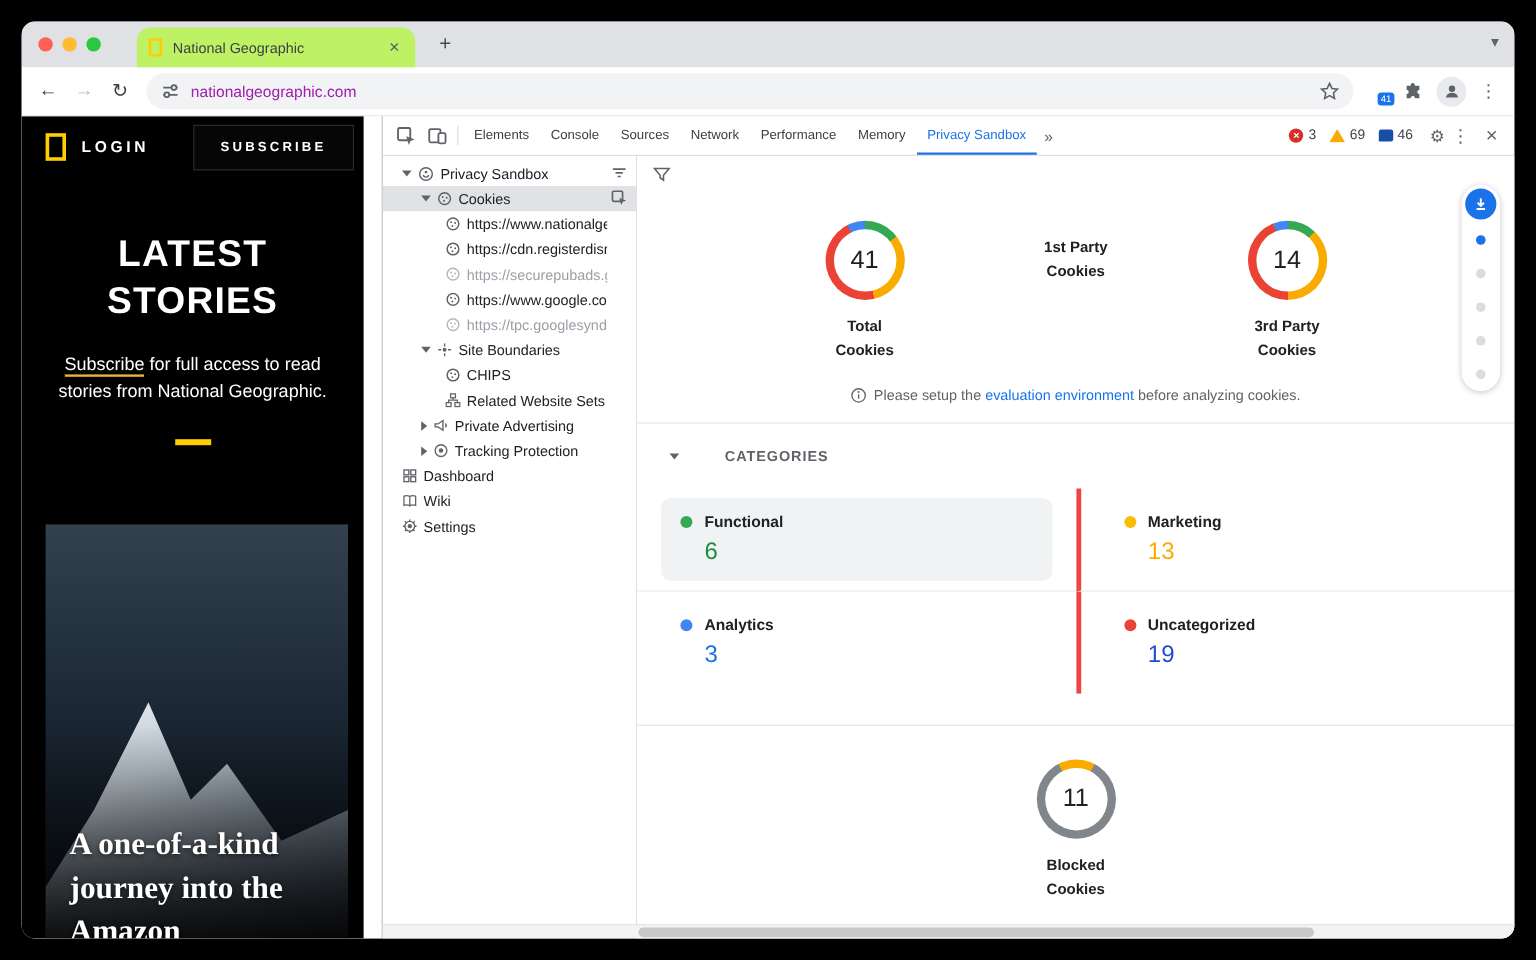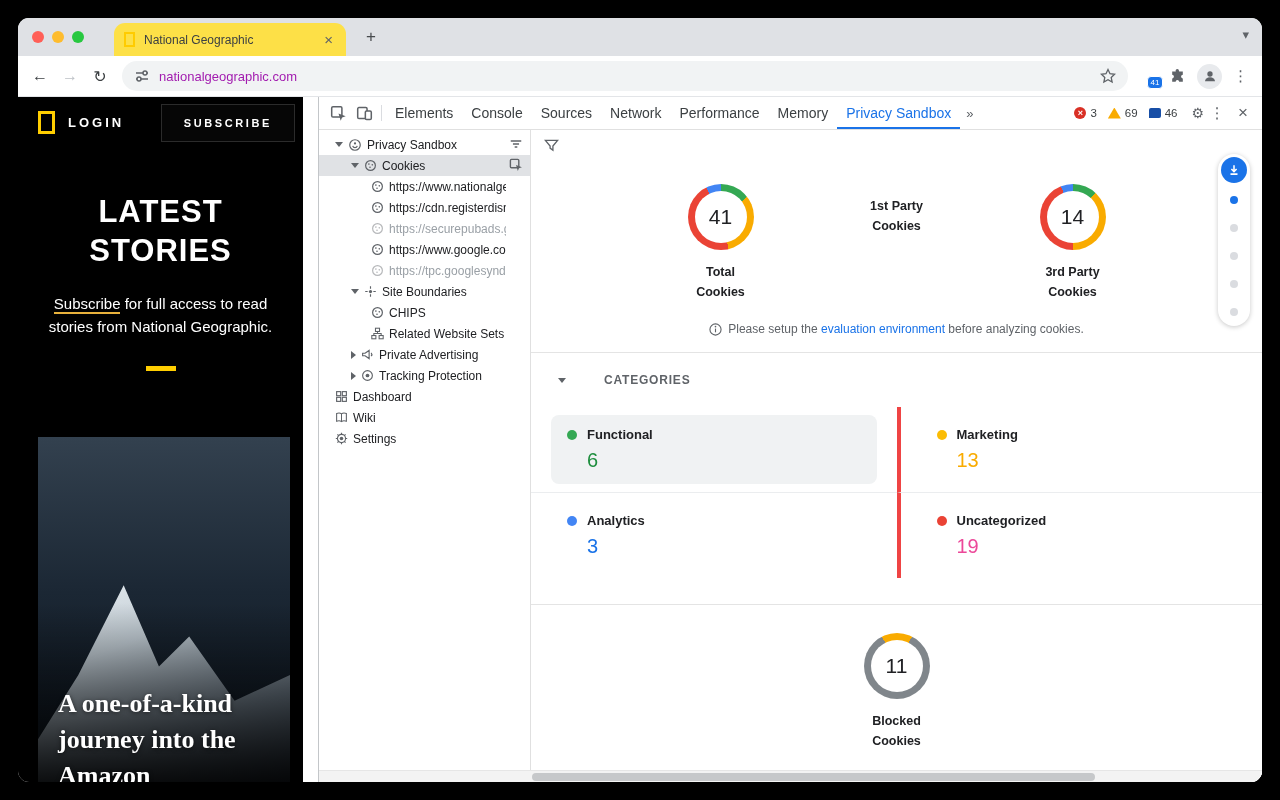--- a/index.html
+++ b/index.html
@@ -4,21 +4,21 @@
 <style>
   *{margin:0;padding:0;box-sizing:border-box;}
   html,body{width:1280px;height:800px;overflow:hidden;}
   body{background:#000;font-family:"Liberation Sans",sans-serif;position:relative;}
   .window{position:absolute;left:18px;top:18px;width:1244px;height:764px;border-radius:11px;overflow:hidden;background:#fff;box-shadow:0 12px 40px rgba(0,0,0,.55);}
 
   
   .tabstrip{height:38px;background:#dfe1e5;position:relative;}
   .traffic{position:absolute;left:14px;top:13px;display:flex;gap:8px;}
   .light{width:12px;height:12px;border-radius:50%;}
-  .tab{position:absolute;left:96px;top:5px;width:232px;height:33px;background:#fde047;border-radius:11px 11px 0 0;display:flex;align-items:center;padding:0 10px;gap:9px;justify-content:center;}
+  .tab{position:absolute;left:96px;top:5px;width:232px;height:33px;background:#bef264;border-radius:11px 11px 0 0;display:flex;align-items:center;padding:0 10px;gap:9px;justify-content:center;}
   .favicon{width:11px;height:15px;border:2.5px solid #ffcc00;flex:none;}
   .tab-title{font-size:12px;color:#3c4043;white-space:nowrap;overflow:hidden;flex:1;}
   .tab-close{font-size:15px;color:#5f6368;line-height:1;padding:1px 3px;border-radius:50%;}
   .new-tab{position:absolute;left:342px;top:8px;font-size:17px;color:#474a4d;width:22px;height:22px;display:flex;align-items:center;justify-content:center;}
   .strip-chevron{position:absolute;right:13px;top:9px;font-size:13px;color:#5f6368;}
 
   
   .toolbar{height:41px;background:#fff;display:flex;align-items:center;padding:0 8px;gap:2px;border-bottom:1px solid #e3e5e8;}
   .nav-btn{width:28px;height:28px;display:flex;align-items:center;justify-content:center;font-size:16px;color:#3c4043;border-radius:50%;flex:none;}
   .nav-btn.disabled{color:#bdc1c6;}
@@ -49,21 +49,21 @@
   .gold-dash{width:30px;height:5px;background:#ffce00;margin:27px auto 0;}
   .hero{position:absolute;left:20px;right:13px;top:340px;bottom:0;background:linear-gradient(180deg,#33414f 0%,#1b2734 45%,#0c131b 100%);overflow:hidden;}
   .mountain{position:absolute;left:0;right:0;bottom:0;height:62%;background:linear-gradient(160deg,#eef2f5 0%,#c3ced6 35%,#6b7884 70%,#2e3844 100%);clip-path:polygon(0 80%,16% 50%,34% 8%,48% 46%,60% 32%,78% 62%,100% 50%,100% 100%,0 100%);}
   .hero-shade{position:absolute;left:0;right:0;bottom:0;height:52%;background:linear-gradient(180deg,rgba(0,0,0,0),rgba(0,0,0,.88));}
   .story-title{position:absolute;left:40px;top:589px;font-family:"Liberation Serif",serif;font-size:26px;font-weight:600;line-height:1.38;color:#fff;text-shadow:0 1px 4px rgba(0,0,0,.6);}
 
   
   .dt-toolbar{height:33px;flex:none;display:flex;align-items:center;border-bottom:1px solid #e0e0e0;padding:0 6px;color:#3c4043;}
   .dt-iconbtn{width:26px;height:26px;display:flex;align-items:center;justify-content:center;flex:none;border-radius:2px;}
   .dt-sep{width:1px;height:16px;background:#dadce0;margin:0 4px;flex:none;}
-  .dt-tab{padding:0 9px;height:100%;display:flex;align-items:center;font-size:14px;color:#3c4043;white-space:nowrap;}
+  .dt-tab{padding:0 9px;height:100%;display:flex;align-items:center;font-size:11px;color:#3c4043;white-space:nowrap;}
   .dt-tab.sel{color:#1a73e8;box-shadow:inset 0 -2px 0 #1a73e8;}
   .dt-overflow{font-size:13px;color:#5f6368;padding:0 6px;}
   .dt-badges{margin-left:auto;display:flex;align-items:center;gap:11px;}
   .badge-item{display:flex;align-items:center;gap:4px;}
   .err-ico{width:12px;height:12px;border-radius:50%;background:#d93025;color:#fff;font-size:9px;font-weight:700;display:flex;align-items:center;justify-content:center;line-height:1;}
   .warn-ico{width:13px;height:11px;background:#f9ab00;clip-path:polygon(50% 0,100% 100%,0 100%);}
   .issue-ico{width:12px;height:10px;background:#174ea6;border-radius:2px 2px 2px 0;}
   .badge-count{font-size:11.5px;color:#3c4043;}
   .dt-gear{font-size:14px;color:#5f6368;margin-left:14px;}
   .dt-menu{font-size:15px;color:#5f6368;}
@@ -478,21 +478,21 @@
                 </div>
                 <div class="cat-count" style="color: rgb(26, 115, 232);">3</div>
               </div>
             </div>
             <div class="cat-cell">
               <div class="cat-inner">
                 <div class="cat-name-row">
                   <span class="cat-dot" style="background: rgb(234, 67, 53);"></span>
                   <span class="cat-name">Uncategorized</span>
                 </div>
-                <div class="cat-count" style="color: #ec4899;">19</div>
+                <div class="cat-count" style="color: #1d4ed8;">19</div>
               </div>
             </div>
           </div>
 
           <div class="hdiv" style="margin-top:26px;"></div>
 
           <div class="blocked-wrap">
             <div class="donut-box">
               <div class="donut" style="background: conic-gradient(from -27deg, rgb(249, 171, 0) 0%, rgb(249, 171, 0) 15%, rgb(128, 134, 139) 15%, rgb(128, 134, 139) 100%);">
                 <div class="hole">

